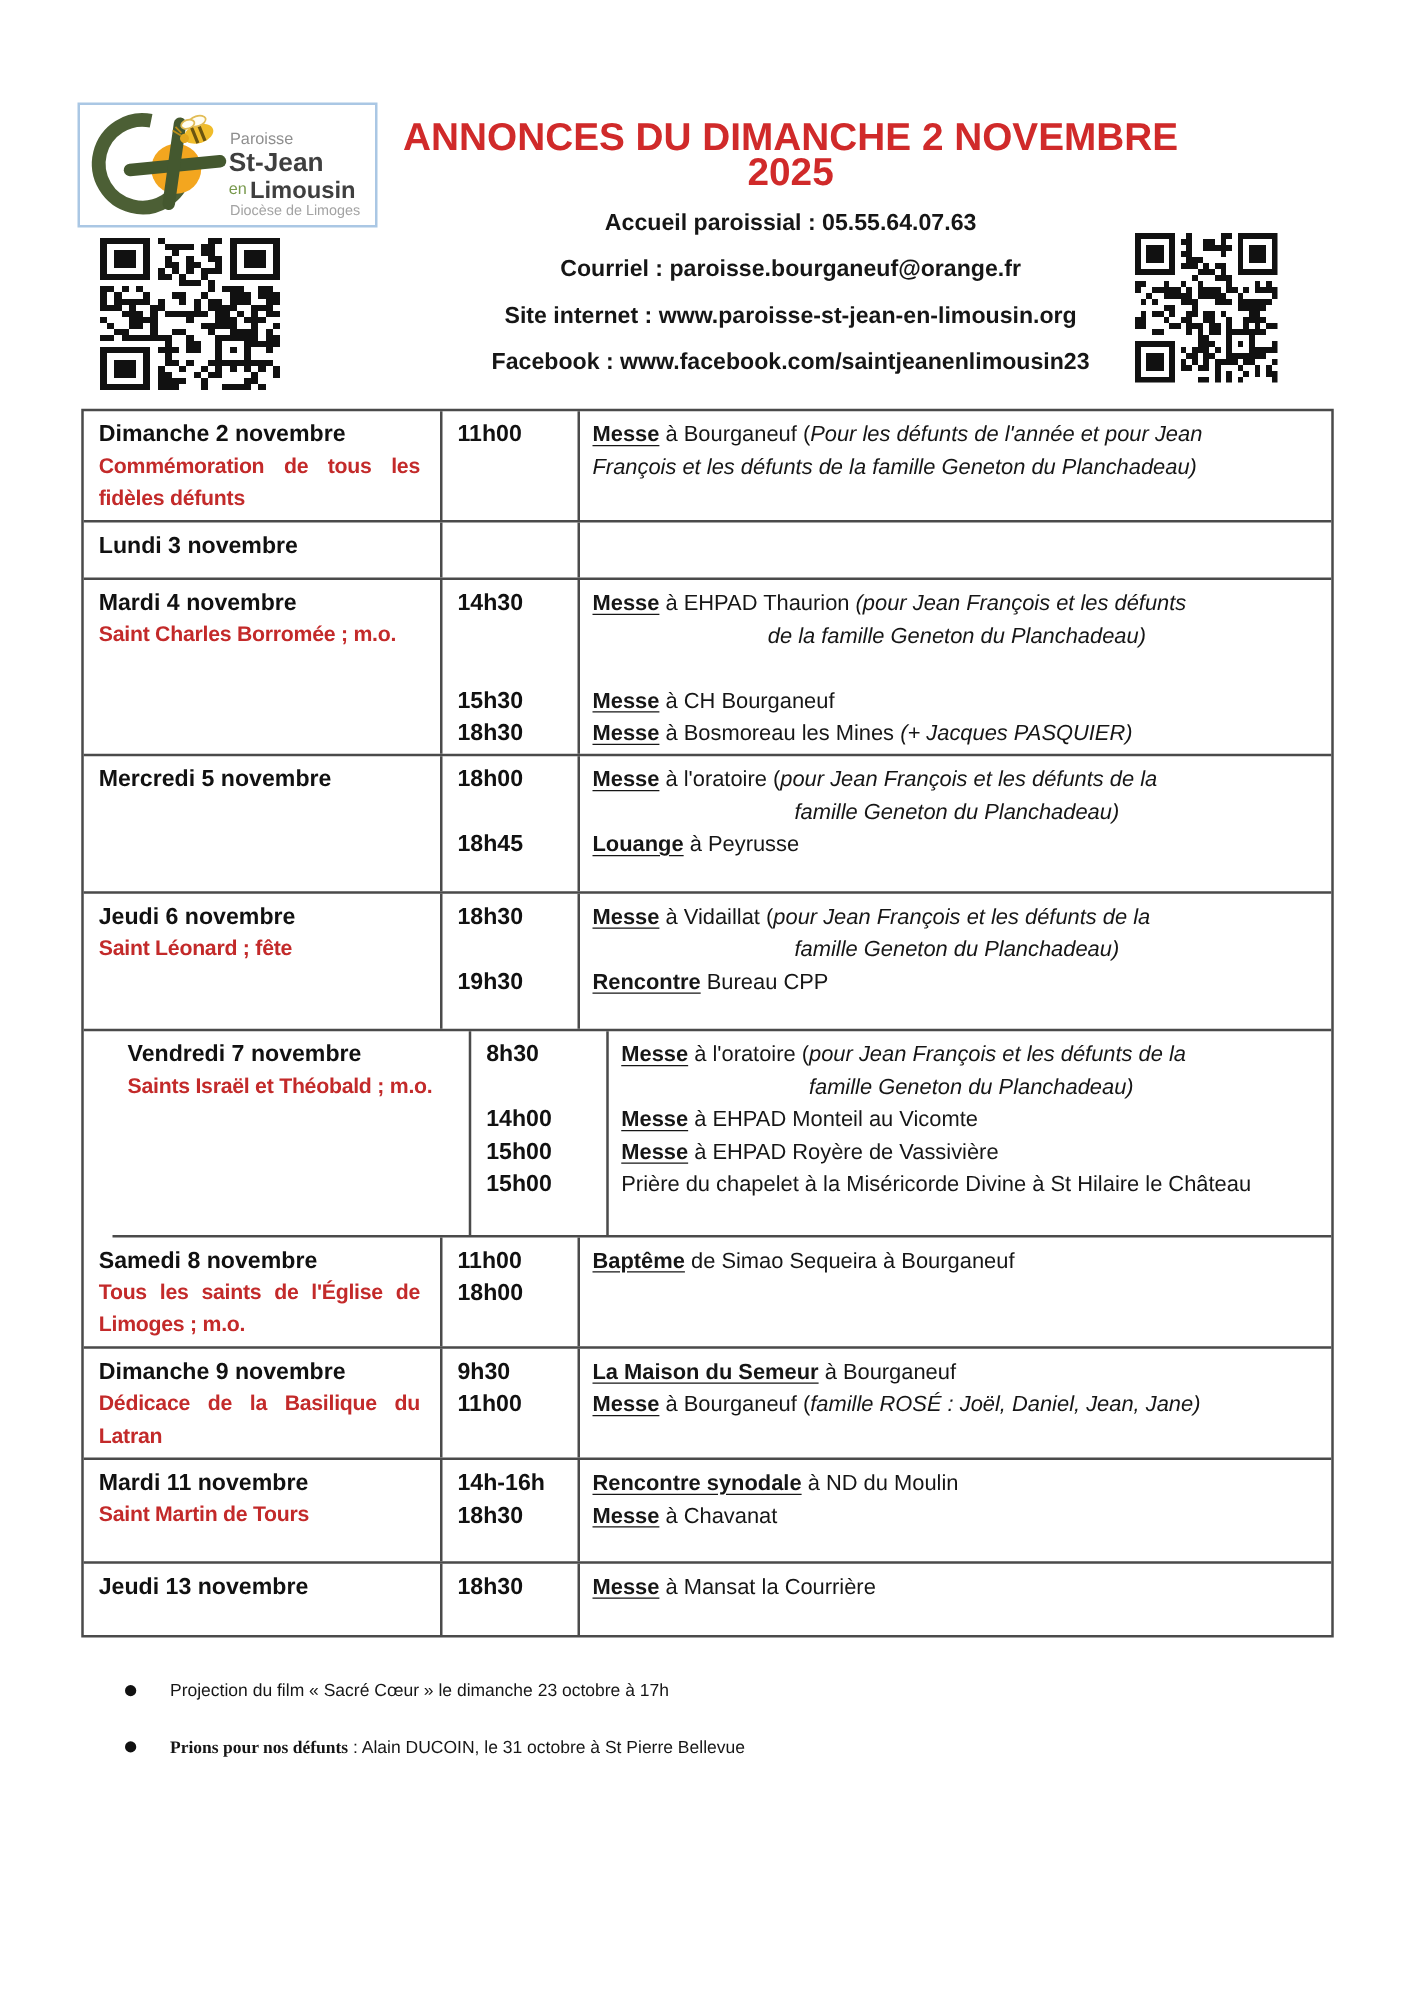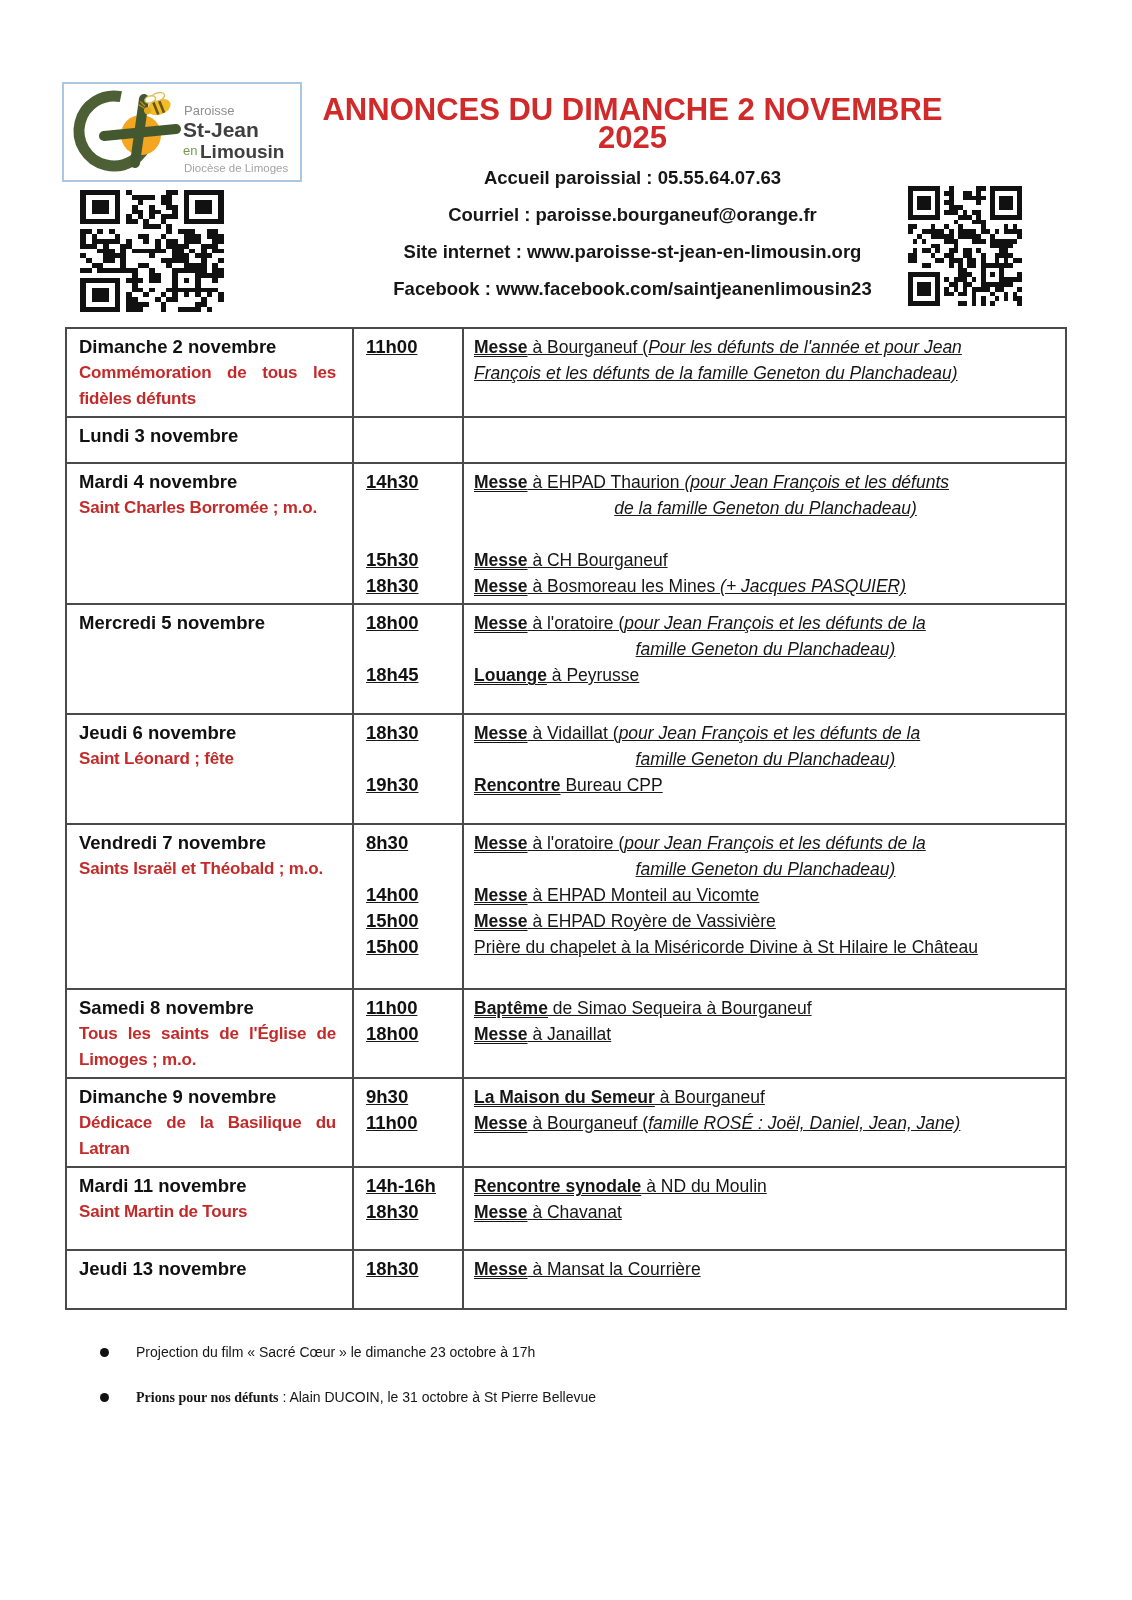--- a/index.html
+++ b/index.html
@@ -23,21 +23,21 @@
   .qr svg{width:100%;height:100%;display:block;}
 
   
   .table{position:absolute;left:65px;top:327px;width:1002px;border:2px solid #4a4a4a;box-sizing:border-box;}
   .trow{position:relative;display:flex;border-bottom:2px solid #4a4a4a;box-sizing:border-box;}
   .trow:last-child{border-bottom:none;}
   .datec{flex:0 0 285px;width:285px;box-sizing:border-box;padding:5px 16px 4px 12px;}
   .dayname{font-weight:bold;font-size:18.5px;line-height:26px;color:#111;}
   .feast{font-weight:bold;font-size:17px;line-height:26px;color:#c32a2a;
          text-align:justify;letter-spacing:-0.2px;}
-  .entries{flex:1;display:flex;flex-direction:column;padding:5px 0 4px 0;box-sizing:border-box;text-decoration:underline;}
+  .entries{flex:1;display:flex;flex-direction:column;padding:5px 0 4px 0;box-sizing:border-box;}
   .entry{display:flex;}
   .time{flex:0 0 110px;width:110px;box-sizing:border-box;padding-left:14px;
         font-weight:bold;font-size:18.5px;line-height:26px;color:#111;}
   .event{flex:1;box-sizing:border-box;padding:0 8px 0 12px;font-size:17.5px;line-height:26px;color:#161616;}
   .eline{min-height:26px;white-space:nowrap;}
   .eline.c{text-align:center;}
   .kw{font-weight:bold;text-decoration:underline;text-underline-offset:3px;}
   .it{font-style:italic;}
   .bd{font-weight:bold;font-family:Liberation Serif, serif;}
   .vline{position:absolute;top:0;bottom:0;width:2px;background:#4a4a4a;}
@@ -630,21 +630,21 @@
           <div class="entry">
             <div class="time">19h30</div>
             <div class="event">
               <div class="eline"><span class="kw">Rencontre</span><span> Bureau CPP</span></div>
             </div>
           </div>
         </div>
         <div class="vline v1"></div>
         <div class="vline v2"></div>
       </div>
-      <div class="trow" style="min-height: 165px;">
+      <div class="trow" style="min-height: 165px; margin-left: 23px;">
         <div class="datec">
           <div class="dayname">Vendredi 7 novembre</div>
           <div class="feast">Saints Israël et Théobald ; m.o.</div>
         </div>
         <div class="entries">
           <div class="entry">
             <div class="time">8h30</div>
             <div class="event">
               <div class="eline"><span class="kw">Messe</span><span> à l'oratoire (</span><span class="it">pour Jean François et les défunts de la</span></div>
               <div class="eline c"><span class="it">famille Geneton du Planchadeau)</span></div>
@@ -679,23 +679,20 @@
         </div>
         <div class="entries">
           <div class="entry">
             <div class="time">11h00</div>
             <div class="event">
               <div class="eline"><span class="kw">Baptême</span><span> de Simao Sequeira à Bourganeuf</span></div>
             </div>
           </div>
           <div class="entry">
             <div class="time">18h00</div>
-            <div class="event">
-              <div class="eline"><span class="kw">Messe</span><span> à Janaillat</span></div>
-            </div>
           </div>
         </div>
         <div class="vline v1"></div>
         <div class="vline v2"></div>
       </div>
       <div class="trow" style="min-height: 83px;">
         <div class="datec">
           <div class="dayname">Dimanche 9 novembre</div>
           <div class="feast">Dédicace de la Basilique du Latran</div>
         </div>

